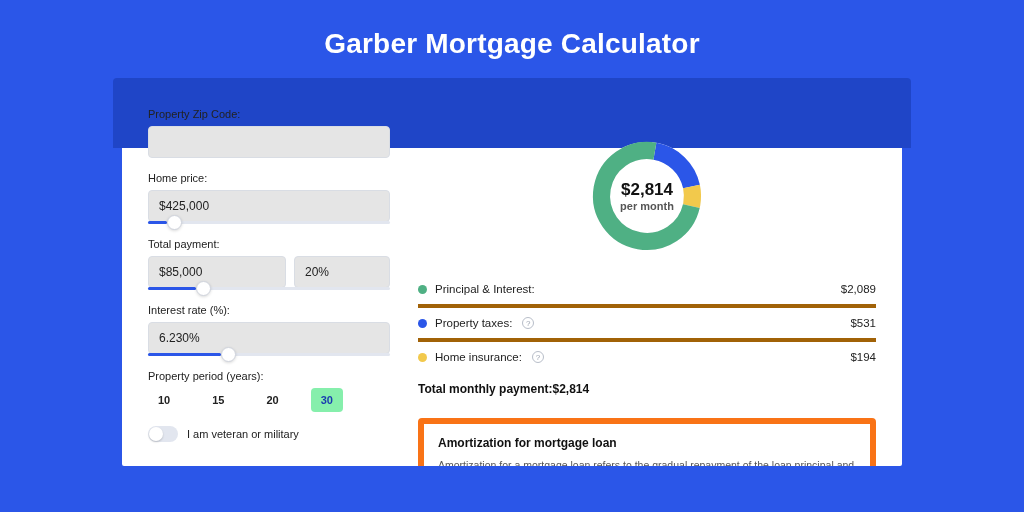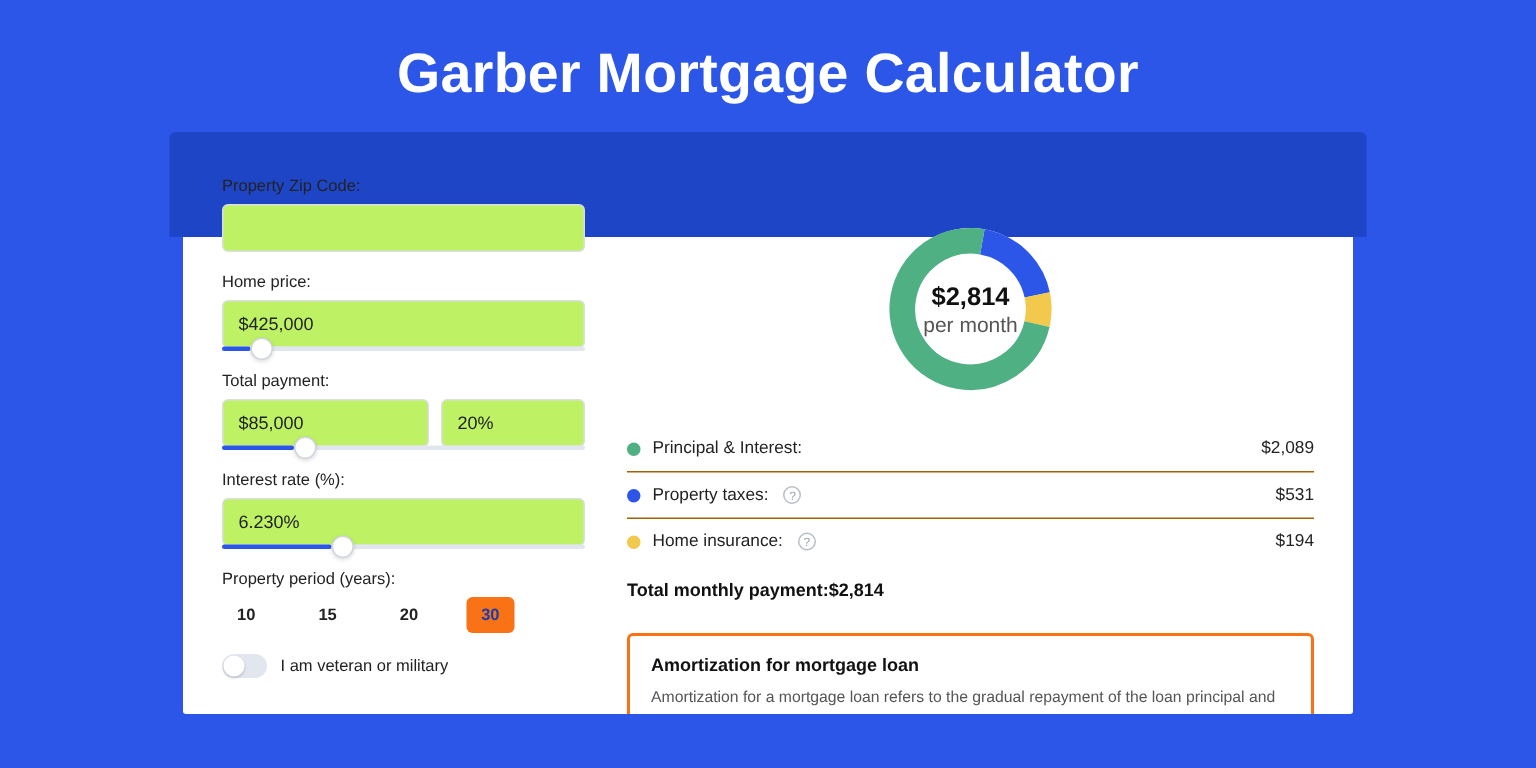--- a/index.html
+++ b/index.html
@@ -6,21 +6,21 @@
   body {
     font-family: -apple-system, BlinkMacSystemFont, "Segoe UI", Arial, sans-serif;
     background: #2b56e8;
     width: 1024px;
     height: 512px;
     overflow: hidden;
   }
   .page-title {
     color: #fff;
     text-align: center;
-    font-size: 37px;
+    font-size: 28px;
     font-weight: 700;
     padding: 28px 0 18px 0;
     letter-spacing: 0.2px;
   }
   .shadow-bar {
     background: #1f45c7;
     height: 70px;
     width: 798px;
     margin: 0 auto;
     border-radius: 4px 4px 0 0;
@@ -46,21 +46,21 @@
     display: block;
   }
   .text-input {
     width: 100%;
     height: 32px;
     border: 1px solid #d9dde4;
     border-radius: 4px;
     padding: 4px 10px;
     font-size: 12px;
     color: #222;
-    background: #bef264;
+    background: #e5e5e5;
   }
   .field-block { margin-bottom: 14px; position: relative; }
   .slider-track {
     height: 3px;
     background: #e2e6ef;
     margin-top: -1px;
     border-radius: 2px;
     position: relative;
   }
   .slider-fill {
@@ -76,21 +76,21 @@
   .dp-row { display: flex; gap: 8px; }
   .dp-row .text-input:first-child { flex: 1; }
   .dp-row .text-input:last-child { width: 96px; }
   .period-row { display: flex; gap: 22px; margin-top: 4px; }
   .period-btn {
     font-size: 11px; font-weight: 600;
     padding: 6px 10px;
     border: none; background: transparent; color: #222;
     border-radius: 4px; cursor: pointer;
   }
-  .period-btn.active { background: #f97316; color: #1a3cb0; }
+  .period-btn.active { background: #86efac; color: #1a3cb0; }
   .toggle-row { display: flex; align-items: center; gap: 9px; margin-top: 14px; }
   .toggle {
     width: 30px; height: 16px; border-radius: 10px;
     background: #e2e6ef; position: relative; cursor: pointer;
   }
   .toggle-knob {
     position: absolute; left: 1px; top: 1px;
     width: 14px; height: 14px; border-radius: 50%;
     background: #fff; box-shadow: 0 1px 2px rgba(0,0,0,0.2);
   }
@@ -98,42 +98,42 @@
 
   .section-title { font-size: 12px; font-weight: 700; color: #111; margin-bottom: 10px; }
   .donut-wrap { display: flex; justify-content: center; padding: 4px 0 18px 0; }
   .donut { position: relative; width: 120px; height: 120px; }
   .donut svg { width: 120px; height: 120px; }
   .donut-center {
     position: absolute; inset: 0;
     display: flex; flex-direction: column; align-items: center; justify-content: center;
   }
   .donut-amount { font-size: 17px; font-weight: 800; color: #111; }
-  .donut-sub { font-size: 14px; color: #555; }
+  .donut-sub { font-size: 11px; color: #555; font-weight: bold; }
   .breakdown-row {
     display: flex; align-items: center; justify-content: space-between;
-    padding: 9px 0; border-bottom: 1px solid #a16207;
+    padding: 9px 0; border-bottom: 4px solid #a16207;
     font-size: 11.5px; color: #222;
   }
   .breakdown-row:last-of-type { border-bottom: none; justify-content: space-between; }
   .bd-left { display: flex; align-items: center; gap: 8px; }
   .dot { width: 9px; height: 9px; border-radius: 50%; display: inline-block; }
   .info-icon {
     width: 12px; height: 12px; border-radius: 50%;
     border: 1px solid #b8bec9; color: #9aa1ae;
     font-size: 8px; display: inline-flex; align-items: center; justify-content: center;
     margin-left: 2px;
   }
   .total-row {
     display: flex; 
     font-size: 12px; font-weight: 700; color: #111;
     padding: 10px 0 16px 0;
   }
   .amort-box {
-    border: 2px solid #f97316; border-radius: 4px;
+    border: 6px solid #f97316; border-radius: 4px;
     padding: 12px 14px; margin-top: 6px;
   }
   .amort-title { font-size: 12px; font-weight: 700; color: #111; margin-bottom: 8px; }
   .amort-text { font-size: 10.5px; color: #555; line-height: 1.5; }
 </style>
 </head>
 <body>
 
 <h1 class="page-title">Garber Mortgage Calculator</h1>
 

